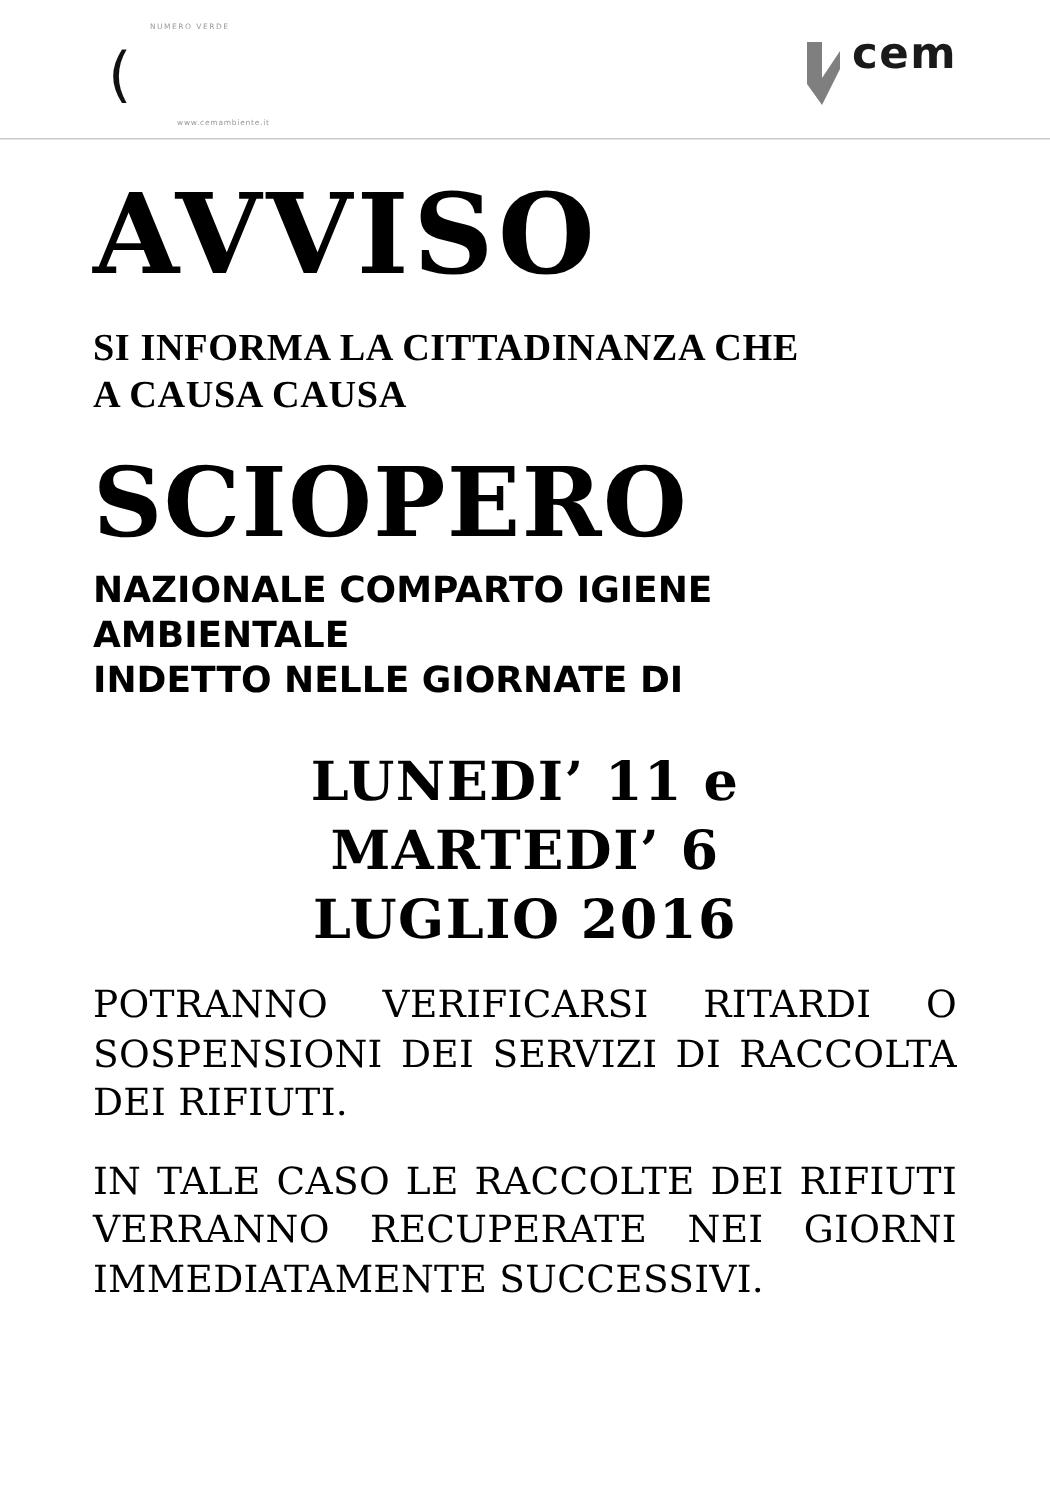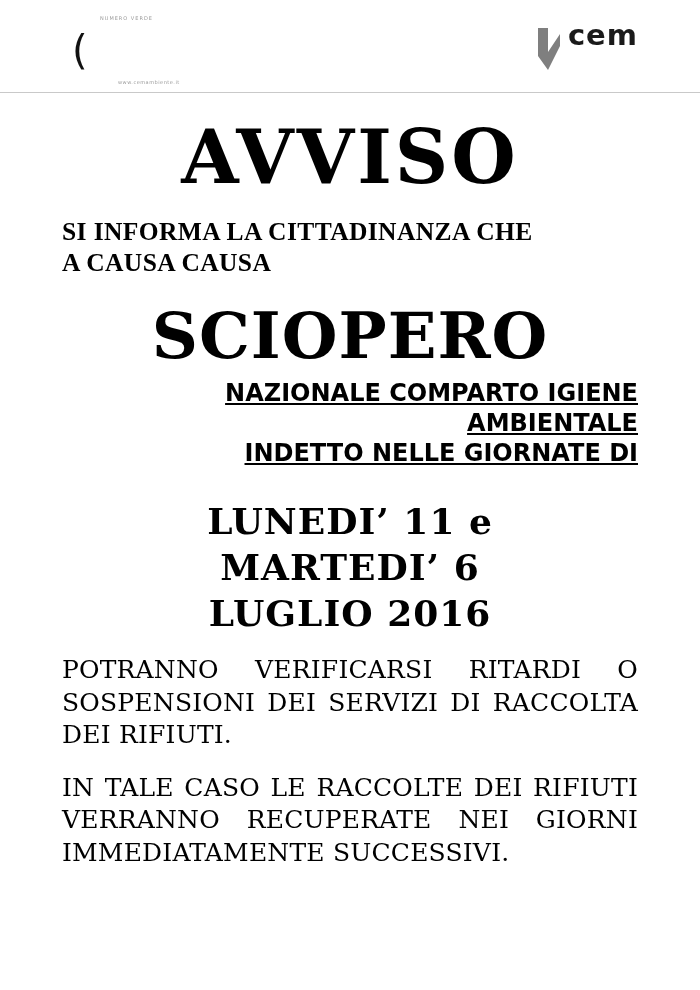--- a/index.html
+++ b/index.html
@@ -125,21 +125,20 @@
     top: 92px;
     border-top: 1px solid #c9c9c9;
   }
 
   
   .content {
     padding: 0 62px 0 62px;
   }
 
   .title-avviso {
-    text-align: center;
     font-family: "DejaVu Serif", serif;
     font-weight: bold;
     font-size: 74px;
     letter-spacing: 3px;
     line-height: 1;
     margin-top: 28px;
     margin-bottom: 4px;
   }
 
   .para {
@@ -151,38 +150,36 @@
   .informa {
     font-size: 25.5px;
     letter-spacing: 0.4px;
     margin-top: 22px;
     text-align: left;
   }
   .informa .l1 { display: block; }
   .informa .l2 { display: block; }
 
   .title-sciopero {
-    text-align: center;
     font-family: "DejaVu Serif", serif;
     font-weight: bold;
     font-size: 64px;
     letter-spacing: 1px;
     line-height: 1;
     margin-top: 26px;
     margin-bottom: 10px;
   }
 
   .nazionale {
-    text-align: right;
+    text-align: left;
     font-family: "DejaVu Sans", sans-serif;
     font-weight: bold;
     font-size: 24px;
     letter-spacing: 0px;
     line-height: 1.25;
-    text-decoration: underline;
   }
 
   .dates {
     text-align: center;
     font-family: "DejaVu Serif", serif;
     font-weight: bold;
     font-size: 36px;
     letter-spacing: 1px;
     line-height: 1.28;
     margin-top: 30px;

